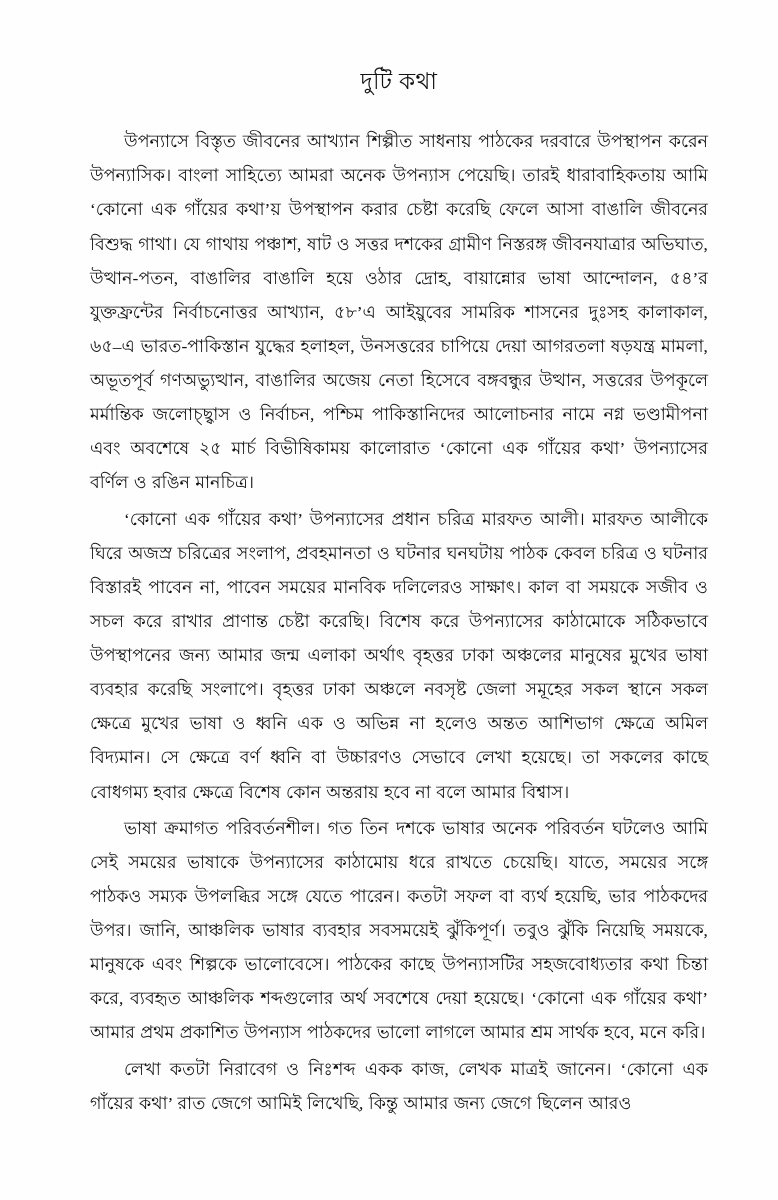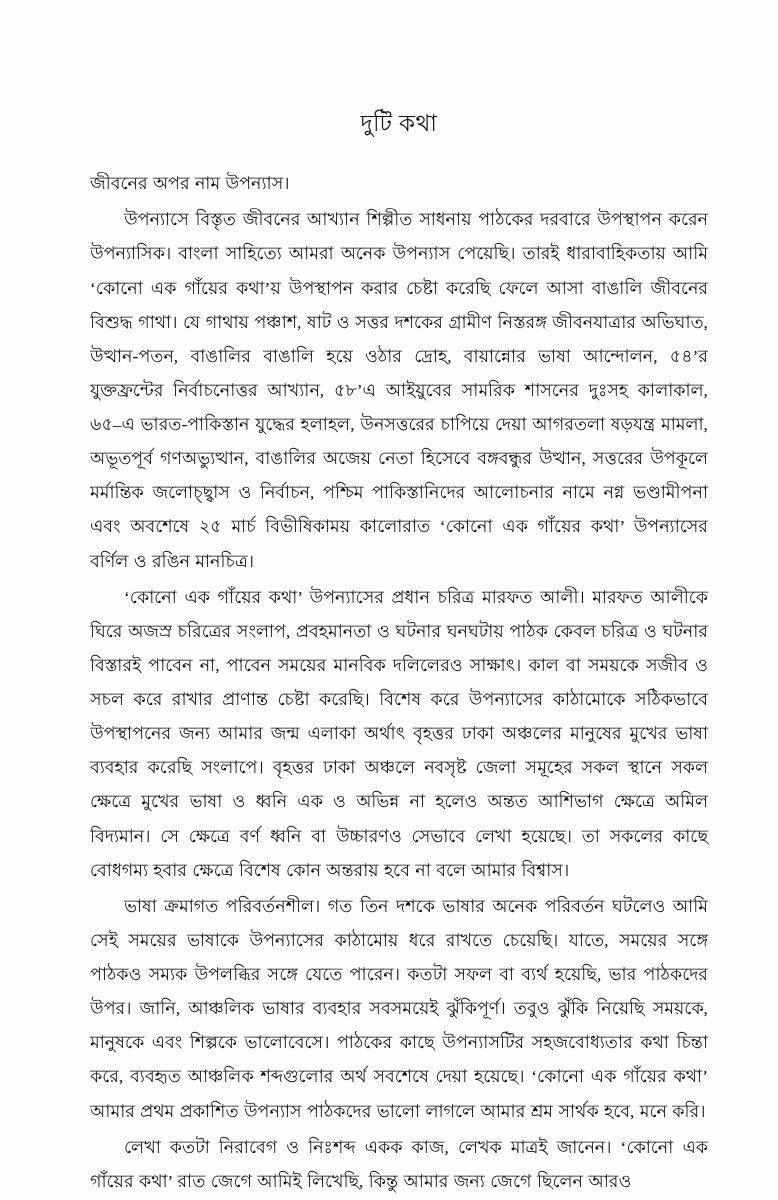--- a/index.html
+++ b/index.html
@@ -12,21 +12,21 @@
     background: #ffffff;
     font-family: "Liberation Serif", "DejaVu Serif", serif;
     color: #111111;
     overflow: hidden;
   }
   .page {
     position: relative;
     width: 778px;
     height: 1200px;
     box-sizing: border-box;
-    padding: 108px 70px 40px 90px;
+    padding: 66px 70px 40px 90px;
     background: #fefefe;
   }
   .page-title {
     text-align: center;
     font-size: 23px;
     line-height: 1.4;
     margin: 0 0 26px 0;
     font-weight: 400;
     letter-spacing: 0.5px;
   }
@@ -47,19 +47,18 @@
   .para.no-indent {
     text-indent: 0;
   }
 </style>
 </head>
 <body>
 
 <div class="page">
   <h1 class="page-title">দুটি কথা</h1>
   <div class="body-text">
-    <p class="para no-indent">জীবনের অপর নাম উপন্যাস।</p>
     <p class="para indent">উপন্যাসে বিস্তৃত জীবনের আখ্যান শিল্পীত সাধনায় পাঠকের দরবারে উপস্থাপন করেন উপন্যাসিক। বাংলা সাহিত্যে আমরা অনেক উপন্যাস পেয়েছি। তারই ধারাবাহিকতায় আমি ‘কোনো এক গাঁয়ের কথা’য় উপস্থাপন করার চেষ্টা করেছি ফেলে আসা বাঙালি জীবনের বিশুদ্ধ গাথা। যে গাথায় পঞ্চাশ, ষাট ও সত্তর দশকের গ্রামীণ নিস্তরঙ্গ জীবনযাত্রার অভিঘাত, উত্থান-পতন, বাঙালির বাঙালি হয়ে ওঠার দ্রোহ, বায়ান্নোর ভাষা আন্দোলন, ৫৪’র যুক্তফ্রন্টের নির্বাচনোত্তর আখ্যান, ৫৮’এ আইয়ুবের সামরিক শাসনের দুঃসহ কালাকাল, ৬৫–এ ভারত-পাকিস্তান যুদ্ধের হলাহল, উনসত্তরের চাপিয়ে দেয়া আগরতলা ষড়যন্ত্র মামলা, অভূতপূর্ব গণঅভ্যুত্থান, বাঙালির অজেয় নেতা হিসেবে বঙ্গবন্ধুর উত্থান, সত্তরের উপকূলে মর্মান্তিক জলোচ্ছ্বাস ও নির্বাচন, পশ্চিম পাকিস্তানিদের আলোচনার নামে নগ্ন ভণ্ডামীপনা এবং অবশেষে ২৫ মার্চ বিভীষিকাময় কালোরাত ‘কোনো এক গাঁয়ের কথা’ উপন্যাসের বর্ণিল ও রঙিন মানচিত্র।</p>
     <p class="para indent">‘কোনো এক গাঁয়ের কথা’ উপন্যাসের প্রধান চরিত্র মারফত আলী। মারফত আলীকে ঘিরে অজস্র চরিত্রের সংলাপ, প্রবহমানতা ও ঘটনার ঘনঘটায় পাঠক কেবল চরিত্র ও ঘটনার বিস্তারই পাবেন না, পাবেন সময়ের মানবিক দলিলেরও সাক্ষাৎ। কাল বা সময়কে সজীব ও সচল করে রাখার প্রাণান্ত চেষ্টা করেছি। বিশেষ করে উপন্যাসের কাঠামোকে সঠিকভাবে উপস্থাপনের জন্য আমার জন্ম এলাকা অর্থাৎ বৃহত্তর ঢাকা অঞ্চলের মানুষের মুখের ভাষা ব্যবহার করেছি সংলাপে। বৃহত্তর ঢাকা অঞ্চলে নবসৃষ্ট জেলা সমূহের সকল স্থানে সকল ক্ষেত্রে মুখের ভাষা ও ধ্বনি এক ও অভিন্ন না হলেও অন্তত আশিভাগ ক্ষেত্রে অমিল বিদ্যমান। সে ক্ষেত্রে বর্ণ ধ্বনি বা উচ্চারণও সেভাবে লেখা হয়েছে। তা সকলের কাছে বোধগম্য হবার ক্ষেত্রে বিশেষ কোন অন্তরায় হবে না বলে আমার বিশ্বাস।</p>
     <p class="para indent">ভাষা ক্রমাগত পরিবর্তনশীল। গত তিন দশকে ভাষার অনেক পরিবর্তন ঘটলেও আমি সেই সময়ের ভাষাকে উপন্যাসের কাঠামোয় ধরে রাখতে চেয়েছি। যাতে, সময়ের সঙ্গে পাঠকও সম্যক উপলব্ধির সঙ্গে যেতে পারেন। কতটা সফল বা ব্যর্থ হয়েছি, ভার পাঠকদের উপর। জানি, আঞ্চলিক ভাষার ব্যবহার সবসময়েই ঝুঁকিপূর্ণ। তবুও ঝুঁকি নিয়েছি সময়কে, মানুষকে এবং শিল্পকে ভালোবেসে। পাঠকের কাছে উপন্যাসটির সহজবোধ্যতার কথা চিন্তা করে, ব্যবহৃত আঞ্চলিক শব্দগুলোর অর্থ সবশেষে দেয়া হয়েছে। ‘কোনো এক গাঁয়ের কথা’ আমার প্রথম প্রকাশিত উপন্যাস পাঠকদের ভালো লাগলে আমার শ্রম সার্থক হবে, মনে করি।</p>
     <p class="para indent">লেখা কতটা নিরাবেগ ও নিঃশব্দ একক কাজ, লেখক মাত্রই জানেন। ‘কোনো এক গাঁয়ের কথা’ রাত জেগে আমিই লিখেছি, কিন্তু আমার জন্য জেগে ছিলেন আরও</p>
   </div>
 </div>
 
 </body></html>

